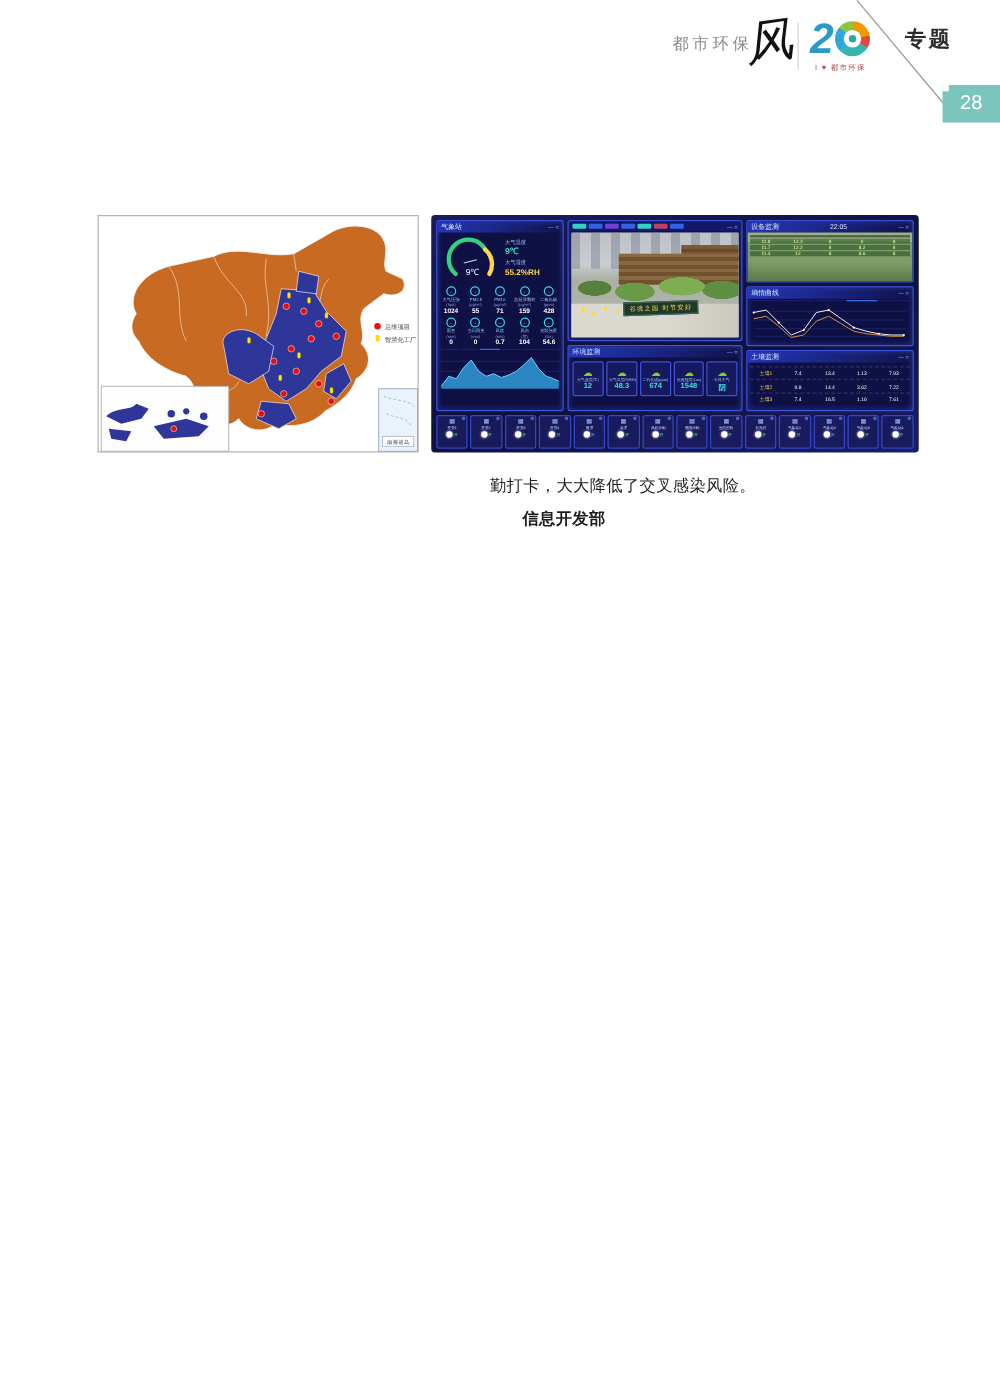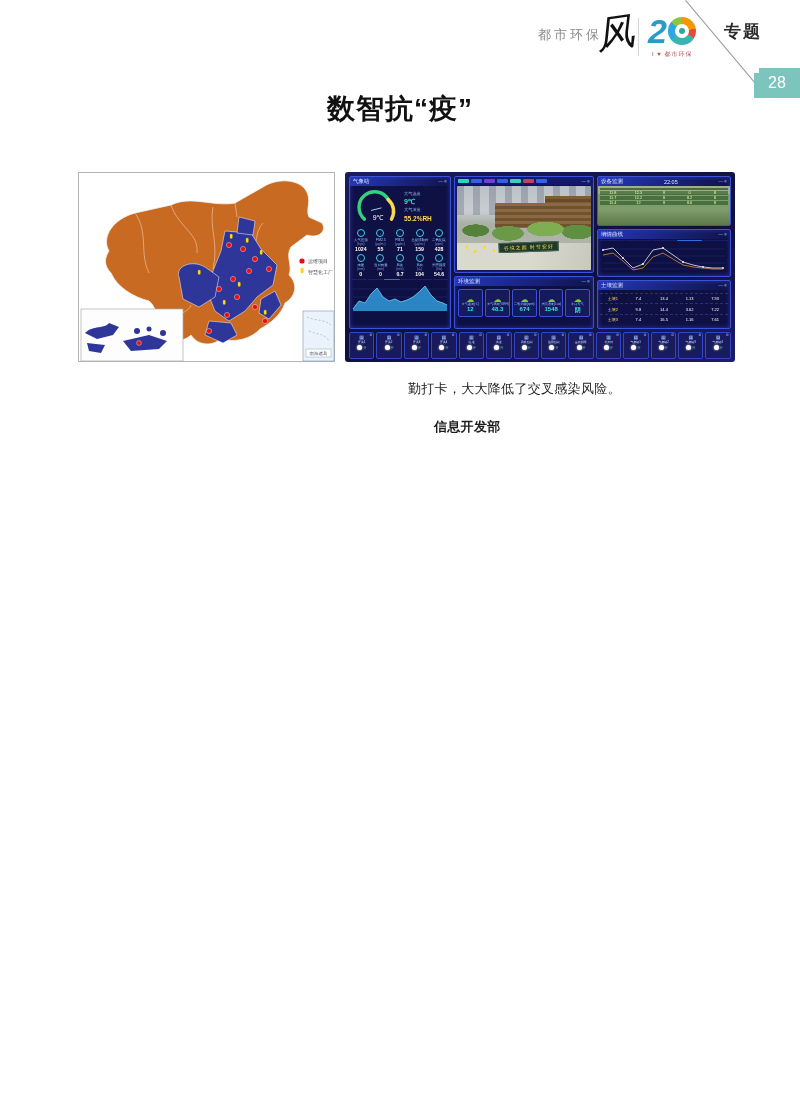--- a/index.html
+++ b/index.html
@@ -129,47 +129,46 @@
         text-align:center; position:relative; padding-top:1px; }
   .sw::after { content:"⚙"; position:absolute; top:0; right:1px; font-size:3.5px; color:#8fb0ff; }
   .sw-ic { font-size:5px; color:#9fc3ff; line-height:6px; }
   .sw-ic::before { content:"▦"; }
   .sw-label { font-size:3.2px; color:#cfe0ff; white-space:nowrap; transform:scale(.9); }
   .sw-toggle { display:flex; align-items:center; justify-content:center; gap:1px; margin-top:1px; }
   .sw-dot { width:5px; height:5px; border-radius:50%; background:#fff; box-shadow:0 0 2px #fff; }
   .sw-state { font-size:3px; color:#58e080; }
 
   
-  .columns { position:absolute; top:376px; left:70px; width:662px; display:flex; gap:14px; }
+  .columns { position:absolute; top:376px; left:54px; width:662px; display:flex; gap:14px; }
   .col { width:324px; }
   .col p { font-size:13px; line-height:26px; text-align:justify; color:#1c1c1c; text-indent:2em;
            letter-spacing:.3px; }
   .col p.noindent { text-indent:0; }
-  .byline { font-size:14px; font-weight:bold; text-align:right; margin-top:12px;
+  .byline { font-size:14px; font-weight:bold; text-align:right; margin-top:0;
             font-family:"Liberation Sans", sans-serif; color:#111; }
 </style>
 </head>
 <body>
 
 <div class="page">
 
   <span class="brand-text">都市环保</span>
   <span class="calligraphy">风</span>
   <span class="logo-divider"></span>
   <span class="logo20">
     <span class="two">2</span>
     <span class="ring"></span>
   </span>
   <span class="logo-tagline">I ♥ 都市环保</span>
   <span class="diagonal-line"></span>
   <span class="section-label">专题</span>
   <span class="page-badge">28</span>
 
   <div class="title-block">
-    <div class="title-l1">数智抗“疫”</div>
   </div>
 
   <div class="figures">
 
     <div class="map-fig">
       <svg width="257" height="190" viewBox="0 0 257 190">
         <path d="M30,78 C22,64 34,46 56,40 L92,32 C112,22 134,34 156,30 L184,14 C198,5 218,6 226,16 C234,27 226,36 230,44 L243,50 C248,58 240,66 228,62 L212,74 C206,84 214,92 210,102 C220,112 216,124 206,130 C202,142 192,150 181,156 C172,166 156,170 142,166 C132,174 118,172 112,162 C104,170 92,168 88,156 C76,150 80,136 70,128 C54,124 38,114 32,100 C24,92 26,84 30,78 Z" fill="#c96a22" stroke="#f2f2f2" stroke-width="0.8"></path>
         <g stroke="#fff" stroke-width="0.5" fill="none" opacity="0.8">
           <path d="M56,40 C70,60 60,80 70,100"></path>
             <path d="M92,32 C100,55 120,60 118,80"></path>

